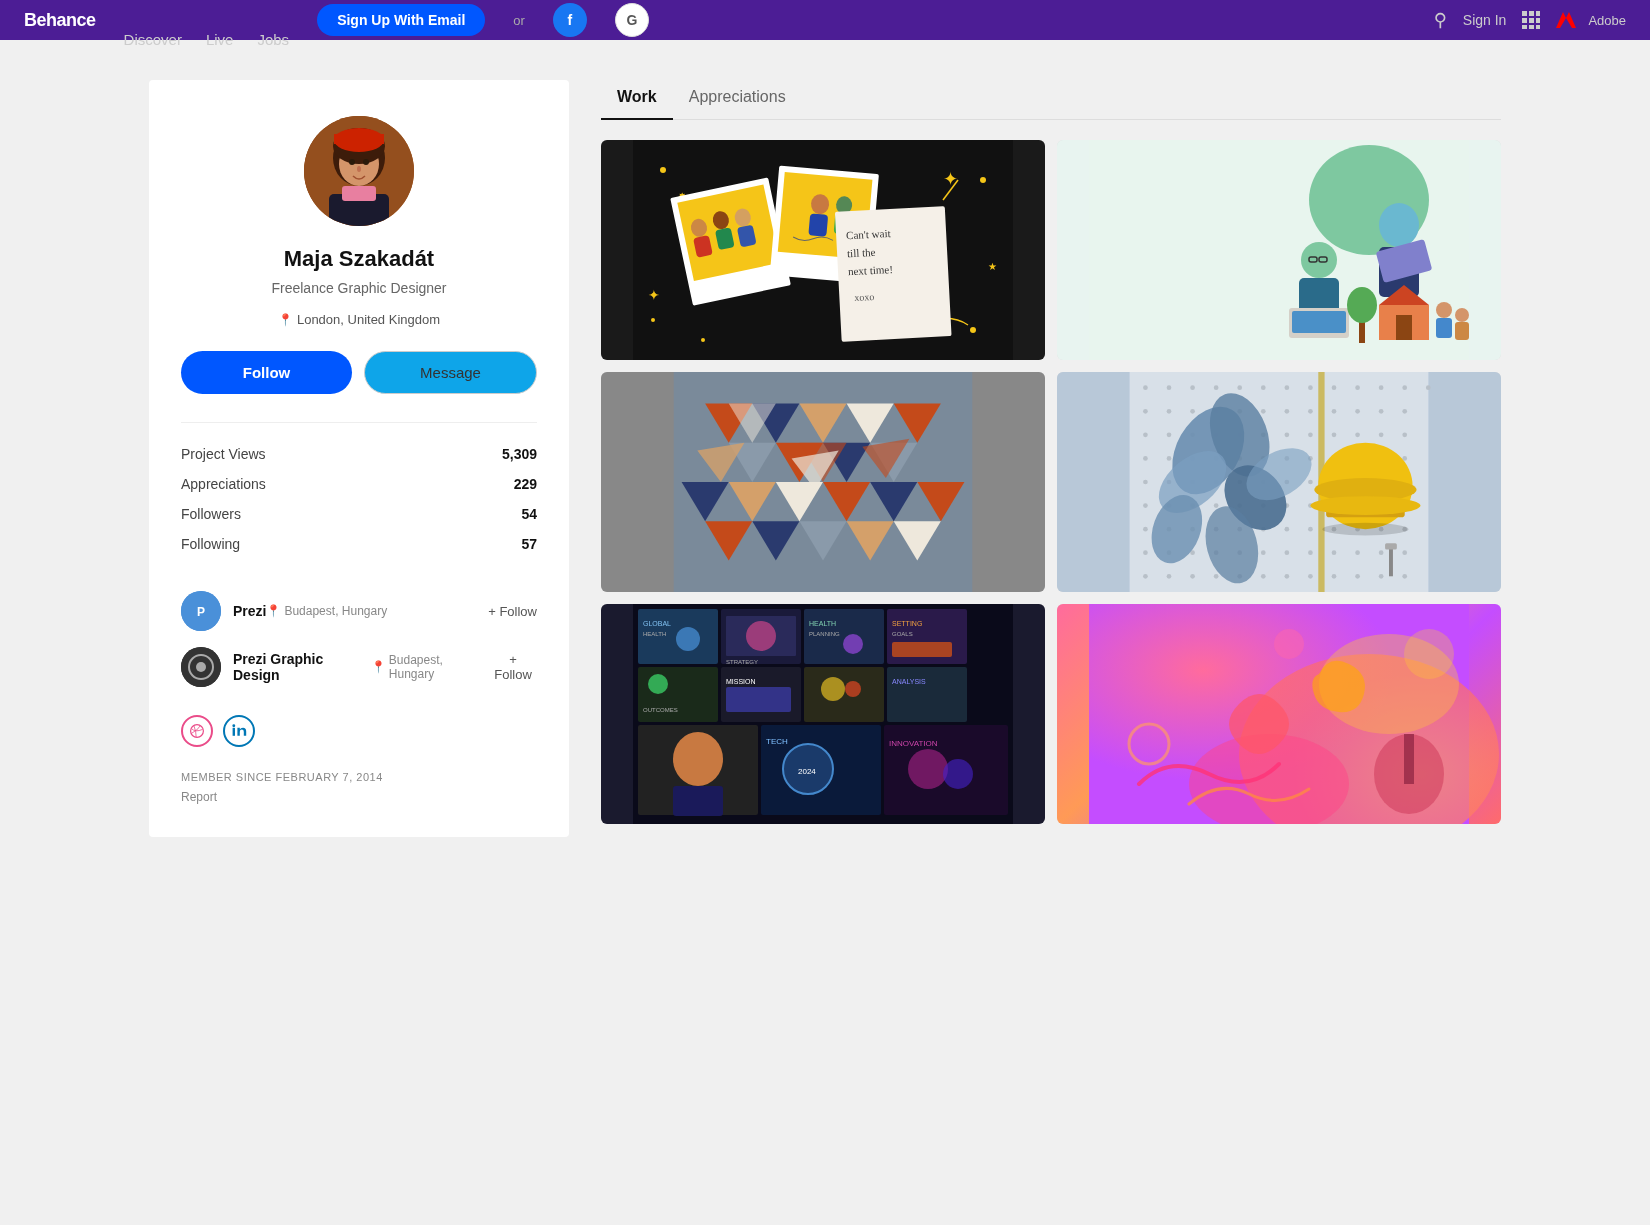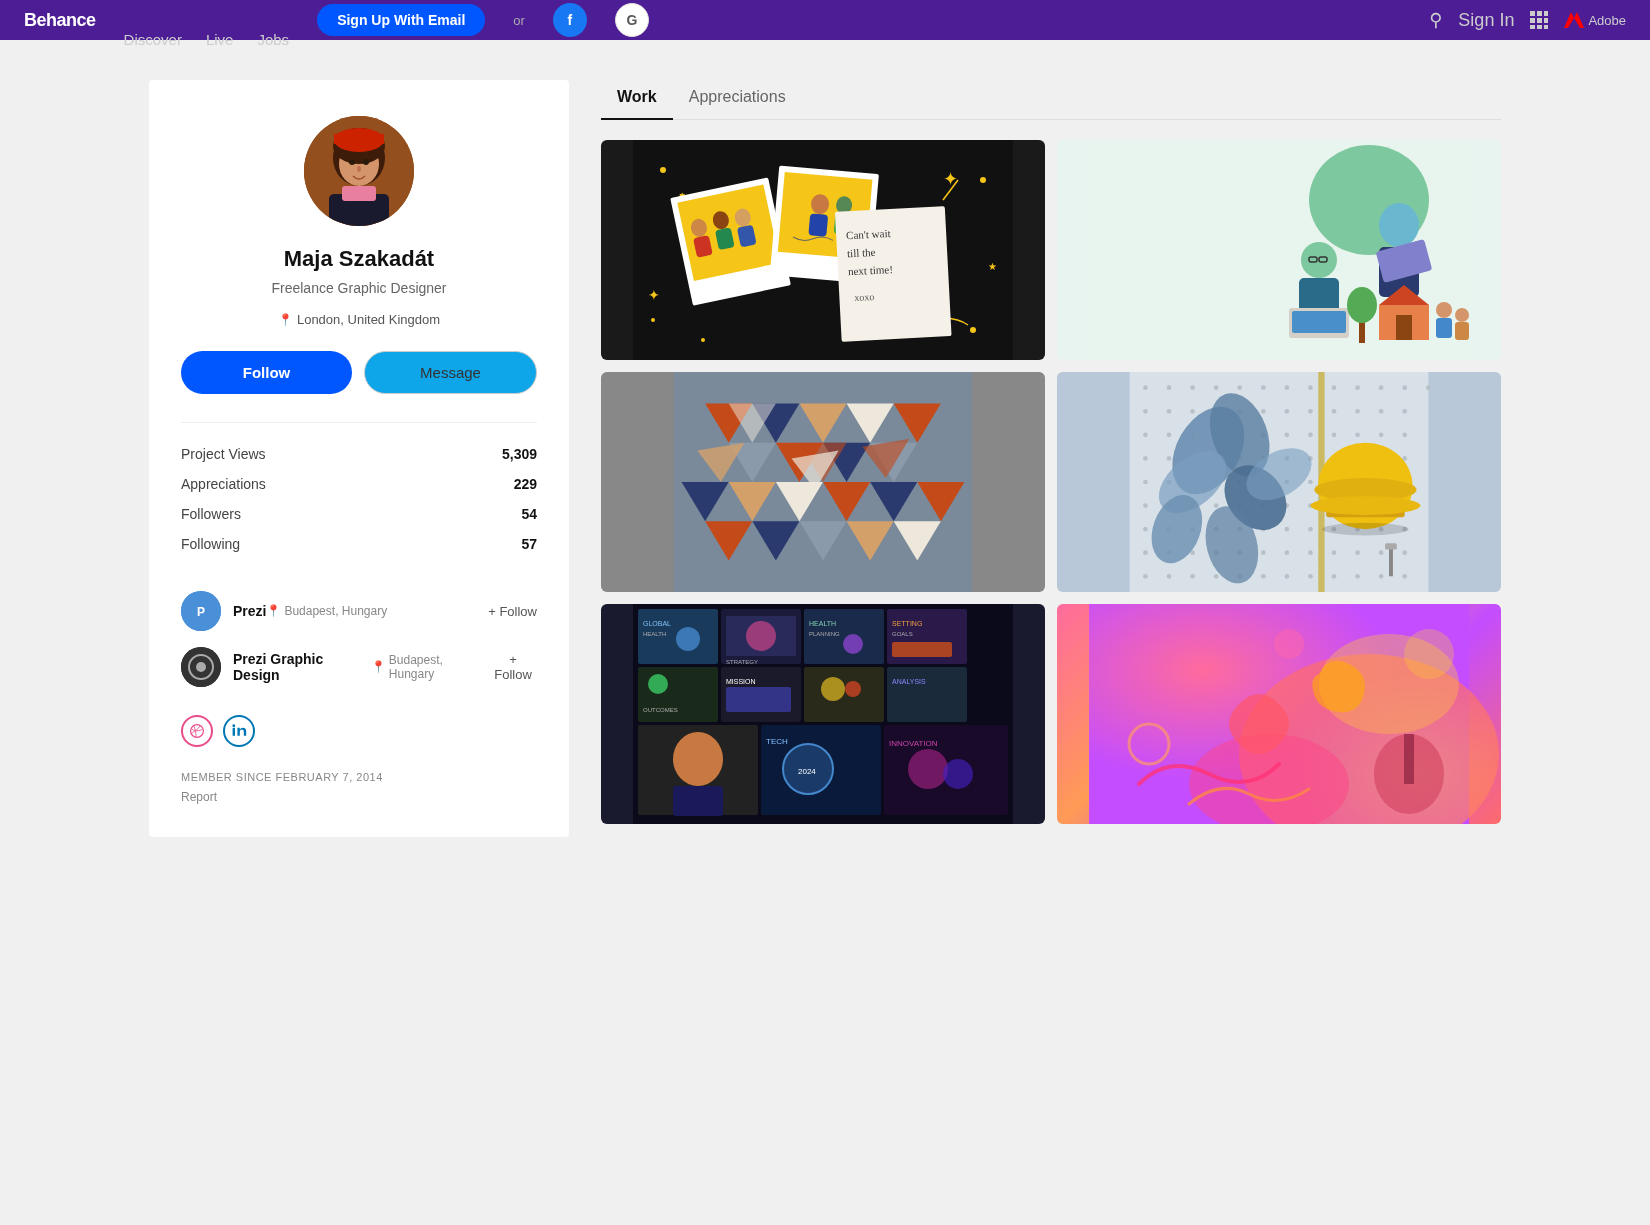--- a/index.html
+++ b/index.html
@@ -55,23 +55,23 @@
       display: flex; align-items: center; justify-content: center;
       font-size: 14px; font-weight: 700;
     }
     .social-fb { background: #1877f2; color: #fff; }
     .social-g { background: #fff; color: #555; border: 1px solid #ddd; }
     .navbar-right {
       display: flex; align-items: center; gap: 16px;
       margin-left: auto;
     }
     .navbar-right-icon { color: #ccc; font-size: 18px; cursor: pointer; }
-    .navbar-signin { color: #ccc; font-size: 18px; cursor: pointer; }
+    .navbar-signin { color: #ccc; font-size: 14px; cursor: pointer; }
     .navbar-grid-icon { color: #ccc; font-size: 18px; cursor: pointer; display: flex; align-items: center; }
-    .adobe-logo { color: #ccc; font-size: 13px; display: flex; align-items: center; gap: 4px; }
+    .adobe-logo { color: #ccc; font-size: 13px; display: flex; align-items: center; gap: 12px; }
 
     
     .page-container {
       display: flex;
       max-width: 1400px;
       margin: 40px auto;
       gap: 32px;
       padding: 0 24px;
     }
 

